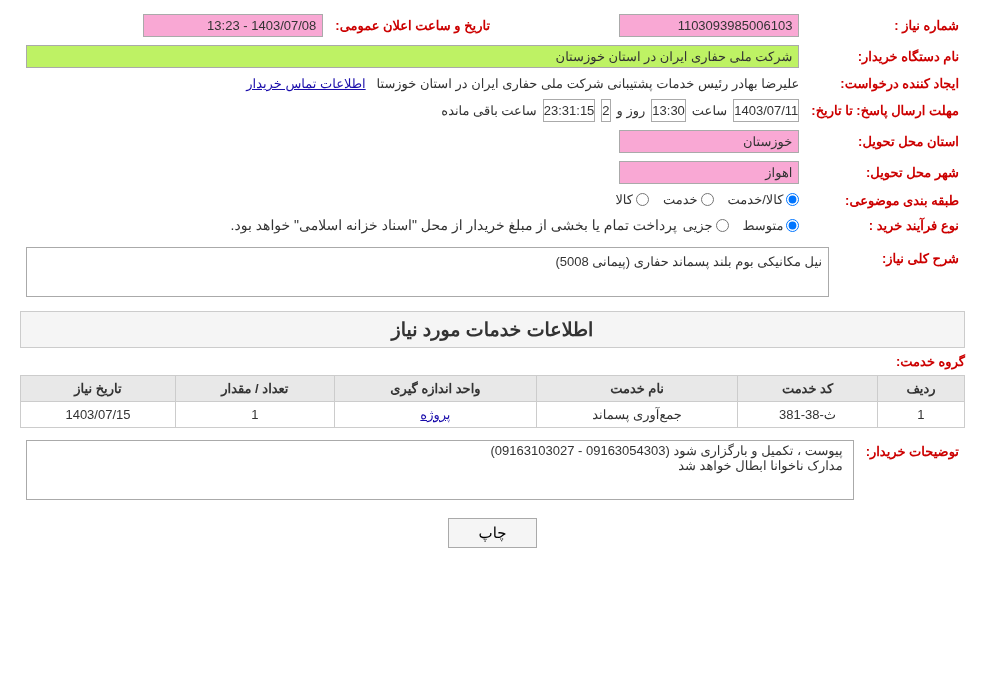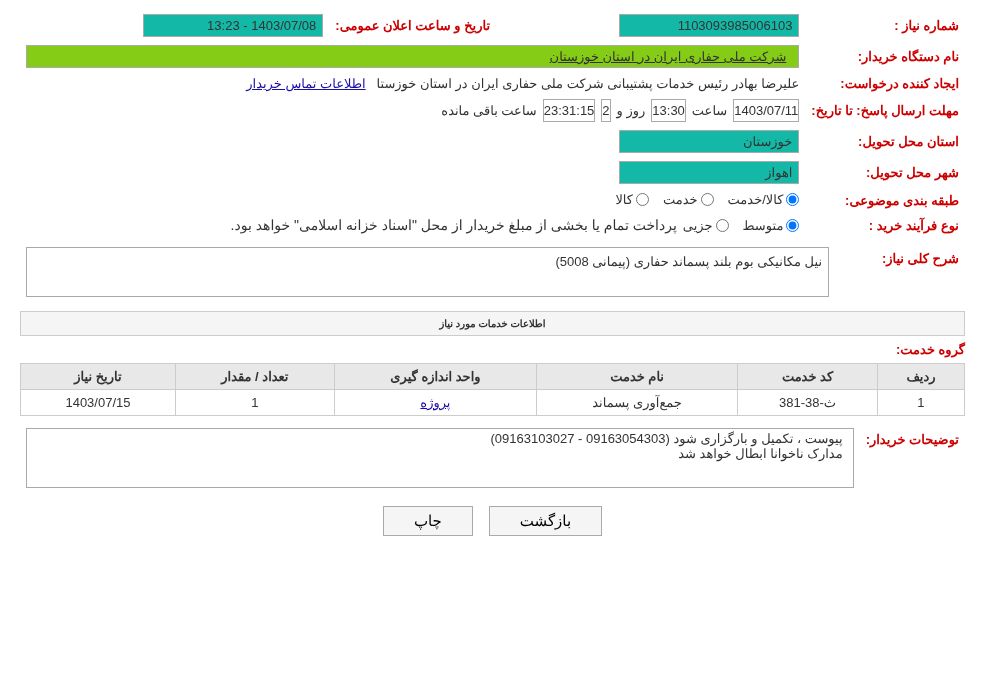--- a/index.html
+++ b/index.html
@@ -41,53 +41,52 @@
       font-weight: bold;
       white-space: nowrap;
       text-align: right;
       width: 130px;
     }
     .value-cell {
       text-align: right;
     }
     .input-box {
       border: 1px solid #aaa;
-      background: #14b8a6;
+      background: #f9a8d4;
       padding: 3px 6px;
       display: inline-block;
       min-width: 180px;
       text-align: right;
     }
     .input-box-wide {
       border: 1px solid #aaa;
-      background: #84cc16;
-      padding: 3px 12px;
+      background: #bef264;
+      padding: 3px 6px;
       display: inline-block;
       width: 100%;
       text-align: right;
-      text-decoration: underline;
     }
     .datetime-box {
       border: 1px solid #aaa;
       background: #fff;
       padding: 3px 0;
       display: inline-block;
       text-align: center;
     }
     .link-text {
       color: #1a0dab;
       text-decoration: underline;
       cursor: pointer;
     }
     .section-header {
       background: #f5f5f5;
       border: 1px solid #ccc;
       text-align: center;
       padding: 6px;
-      font-size: 10px;
+      font-size: 19px;
       font-weight: bold;
       color: #333;
       margin: 10px 0 6px 0;
     }
     .description-box {
       border: 1px solid #aaa;
       background: #fff;
       padding: 6px;
       min-height: 50px;
       width: 100%;
@@ -316,18 +315,17 @@
           <div class="notes-box">
             <span style="white-space:pre-line;">پیوست ، تکمیل و بارگزاری شود (09163054303 - 09163103027)
 مدارک ناخوانا ابطال خواهد شد</span>
           </div>
         </td>
       </tr>
     </tbody>
       </table>
 
     <div class="buttons-row">
-      <button class="btn btn-back">بازگشت</button>
       <button class="btn btn-print">چاپ</button>
     </div>
 
   </div>
 </div>
 
 </body></html>

